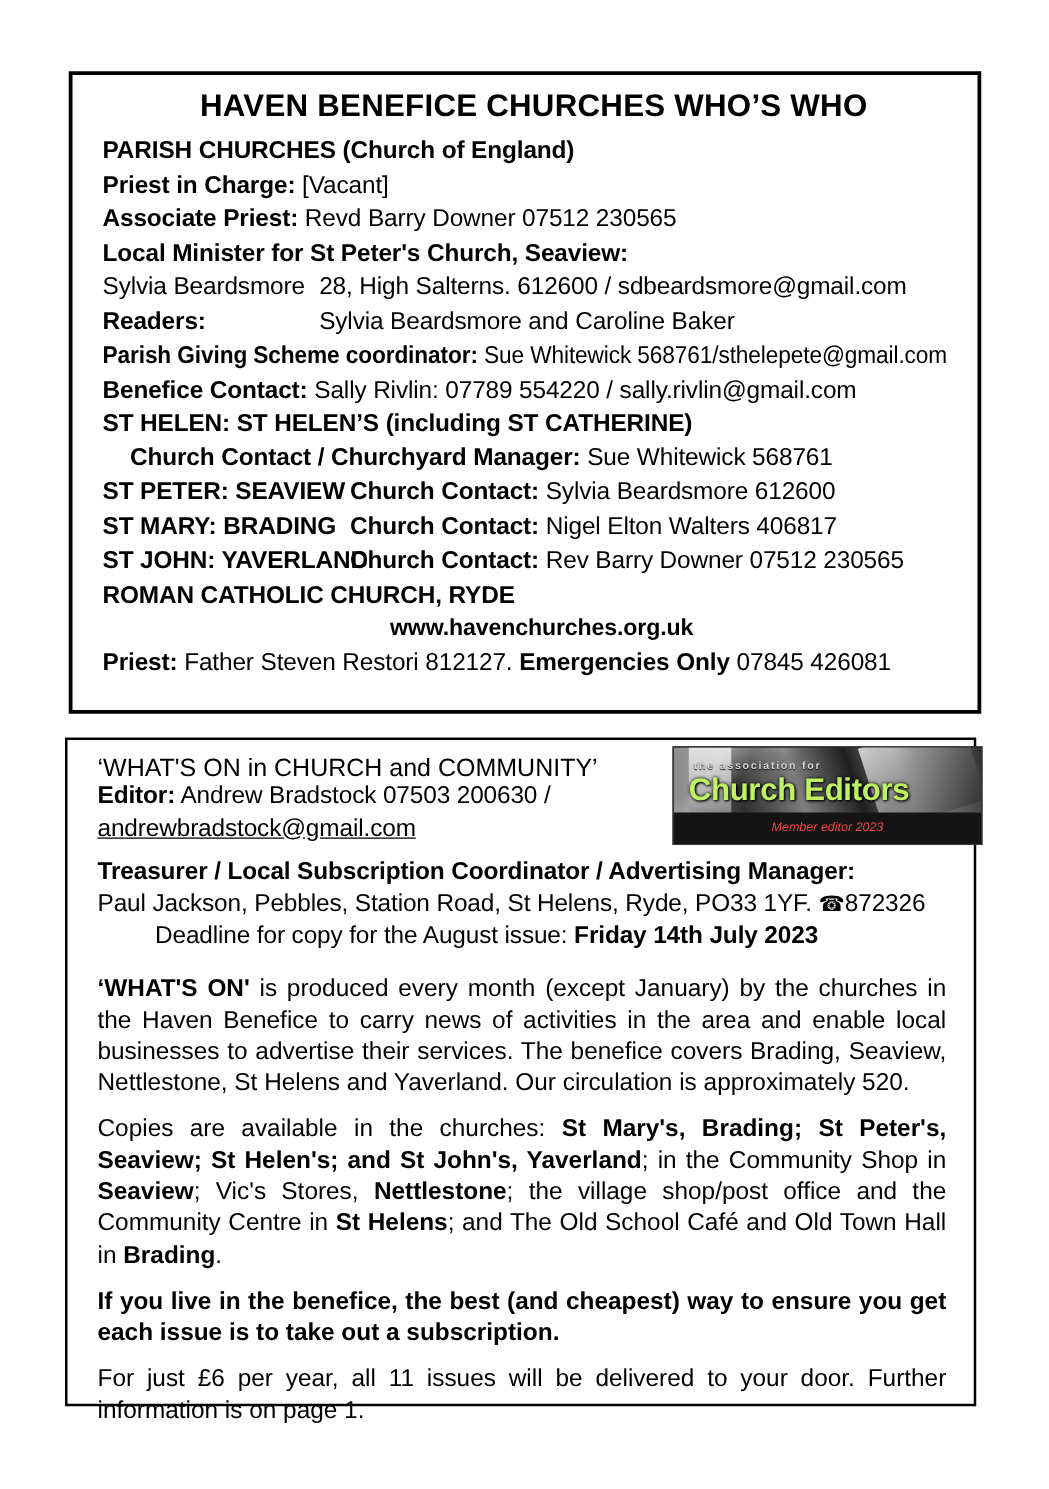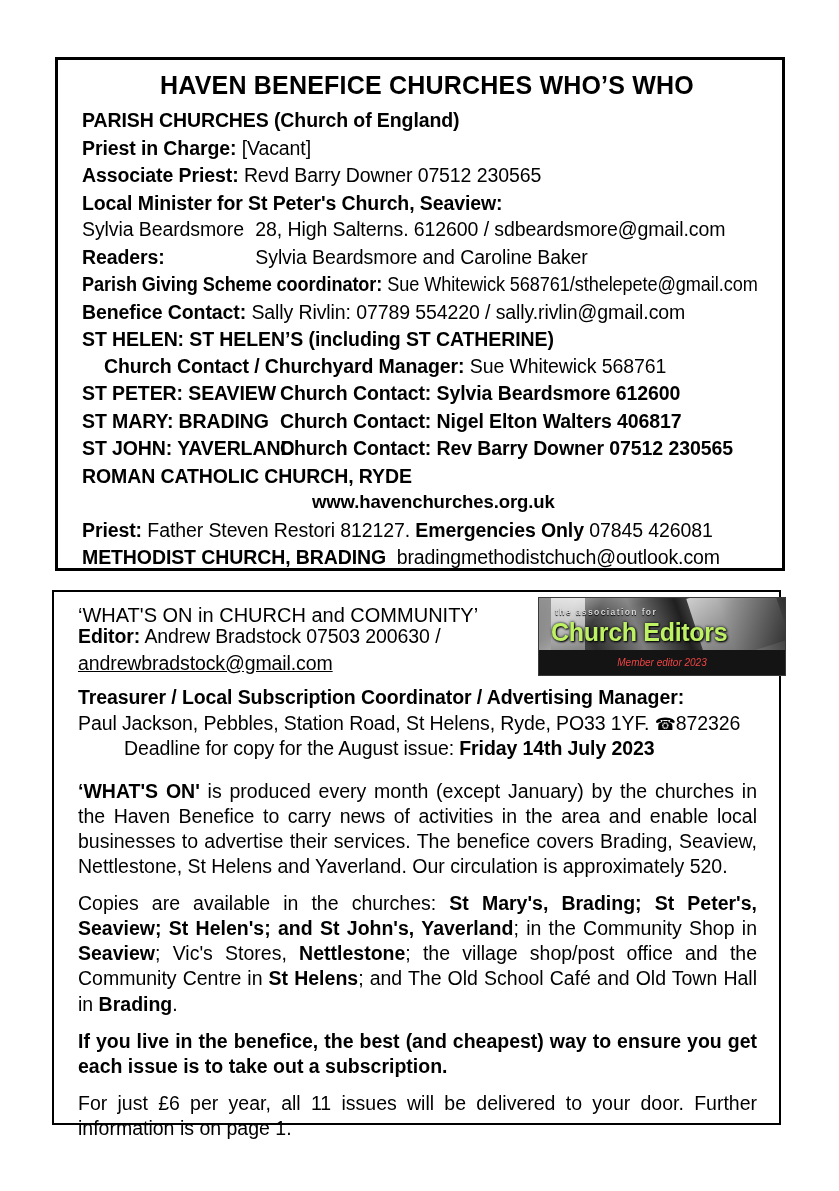--- a/index.html
+++ b/index.html
@@ -72,21 +72,21 @@
     transform-origin: left center;
   }
 
   .colrow { display: block; }
   .colrow .c1 {
     display: inline-block;
     width: 198px;
     font-weight: bold;
   }
   .colrow .c2 { font-weight: bold; }
-  .colrow .c3 { font-weight: bold; }
+  .colrow .c3 { font-weight: normal; }
 
   .narrow-lbl {
     display: inline-block;
     width: 168px;
     font-weight: bold;
   }
 
   #website-line {
     padding-left: 230px;
     font-weight: bold;
@@ -276,24 +276,20 @@
 
     <div class="row" id="website-line">www.havenchurches.org.uk</div>
 
     <div class="row r1">
       <span class="lbl">Priest:</span>
       <span class="val">Father Steven Restori 812127.</span>
       <span class="bold">Emergencies Only</span>
       <span class="val">07845 426081</span>
     </div>
 
-    <div class="row r1">
-      <span class="bold">METHODIST CHURCH, BRADING</span>
-      &nbsp;<span class="val">bradingmethodistchuch@outlook.com</span>
-    </div>
 
   </div>
 </div>
 
 <div class="panel" id="panel-whatson">
   <div class="inner">
 
     <div id="editors-badge">
       <div id="badge-photo"></div>
       <div id="badge-assoc">the association for</div>

